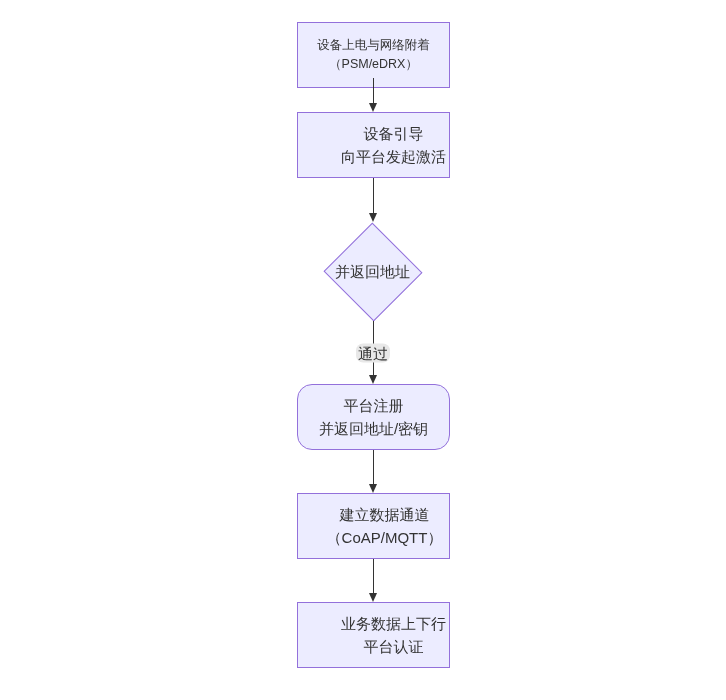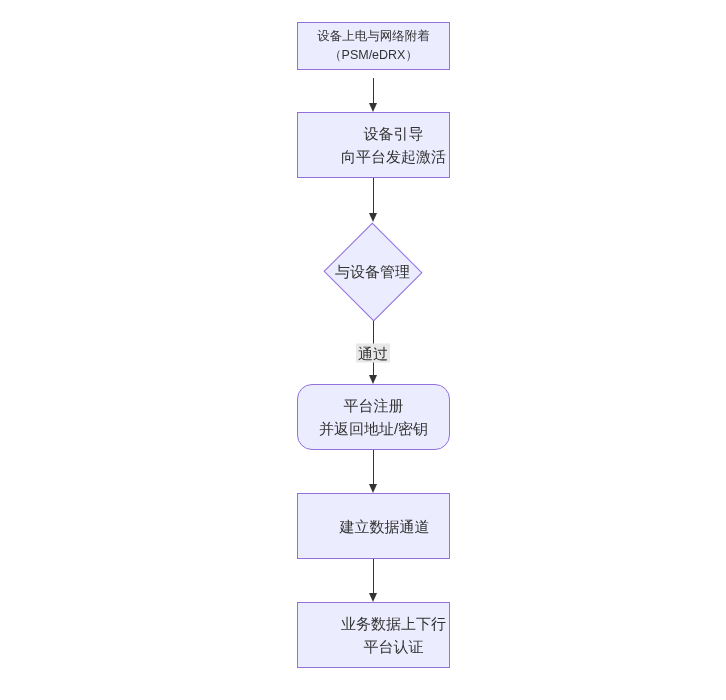--- a/index.html
+++ b/index.html
@@ -28,21 +28,21 @@
     flex-direction: column;
     align-items: center;
     justify-content: center;
     text-align: center;
   }
   .rect-node .node-line {
     font-size: 15px;
     line-height: 23px;
     white-space: nowrap;
   }
-  .node-a { top: 22px; height: 48px; }
+  .node-a { top: 22px; height: 66px; }
   .node-a .node-line { font-size: 12.5px; line-height: 19px; }
   .node-b { top: 112px; height: 66px; padding-left: 40px; }
   .node-d { top: 384px; height: 66px; border-radius: 15px; }
   .node-e { top: 493px; height: 66px; padding-left: 22px; }
   .node-f { top: 602px; height: 66px; padding-left: 40px; }
 
   
   .diamond-node {
     position: absolute;
     left: 321px;
@@ -102,20 +102,21 @@
     position: absolute;
     left: 373px;
     top: 353px;
     transform: translate(-50%, -50%);
     background: var(--edge-label-bg, #e8e8e8);
     font-size: 15px;
     line-height: 19px;
     padding: 0 2px;
     white-space: nowrap;
     z-index: 2;
+    border-radius: 7px;
   }
 </style>
 </head>
 <body>
 
 <div class="canvas">
 
   <div class="rect-node node-a">
     <div class="node-line">设备上电与网络附着</div>
     <div class="node-line">（PSM/eDRX）</div>
@@ -127,37 +128,38 @@
   <div class="rect-node node-b">
     <div class="node-line">设备引导</div>
     <div class="node-line">向平台发起激活</div>
   </div>
 
   <div class="edge-line e2"></div>
   <div class="edge-arrow a2"></div>
 
   <div class="diamond-node">
     <div class="diamond-shape"></div>
-    <div class="diamond-label">与设备管理</div>
+    <div class="diamond-label">并返回地址</div>
   </div>
 
   <div class="edge-line e3"></div>
   <div class="edge-label">通过</div>
   <div class="edge-arrow a3"></div>
 
   <div class="rect-node node-d">
     <div class="node-line">平台注册</div>
     <div class="node-line">并返回地址/密钥</div>
   </div>
 
   <div class="edge-line e4"></div>
   <div class="edge-arrow a4"></div>
 
   <div class="rect-node node-e">
     <div class="node-line">建立数据通道</div>
+    <div class="node-line">（CoAP/MQTT）</div>
   </div>
 
   <div class="edge-line e5"></div>
   <div class="edge-arrow a5"></div>
 
   <div class="rect-node node-f">
     <div class="node-line">业务数据上下行</div>
     <div class="node-line">平台认证</div>
   </div>
 

